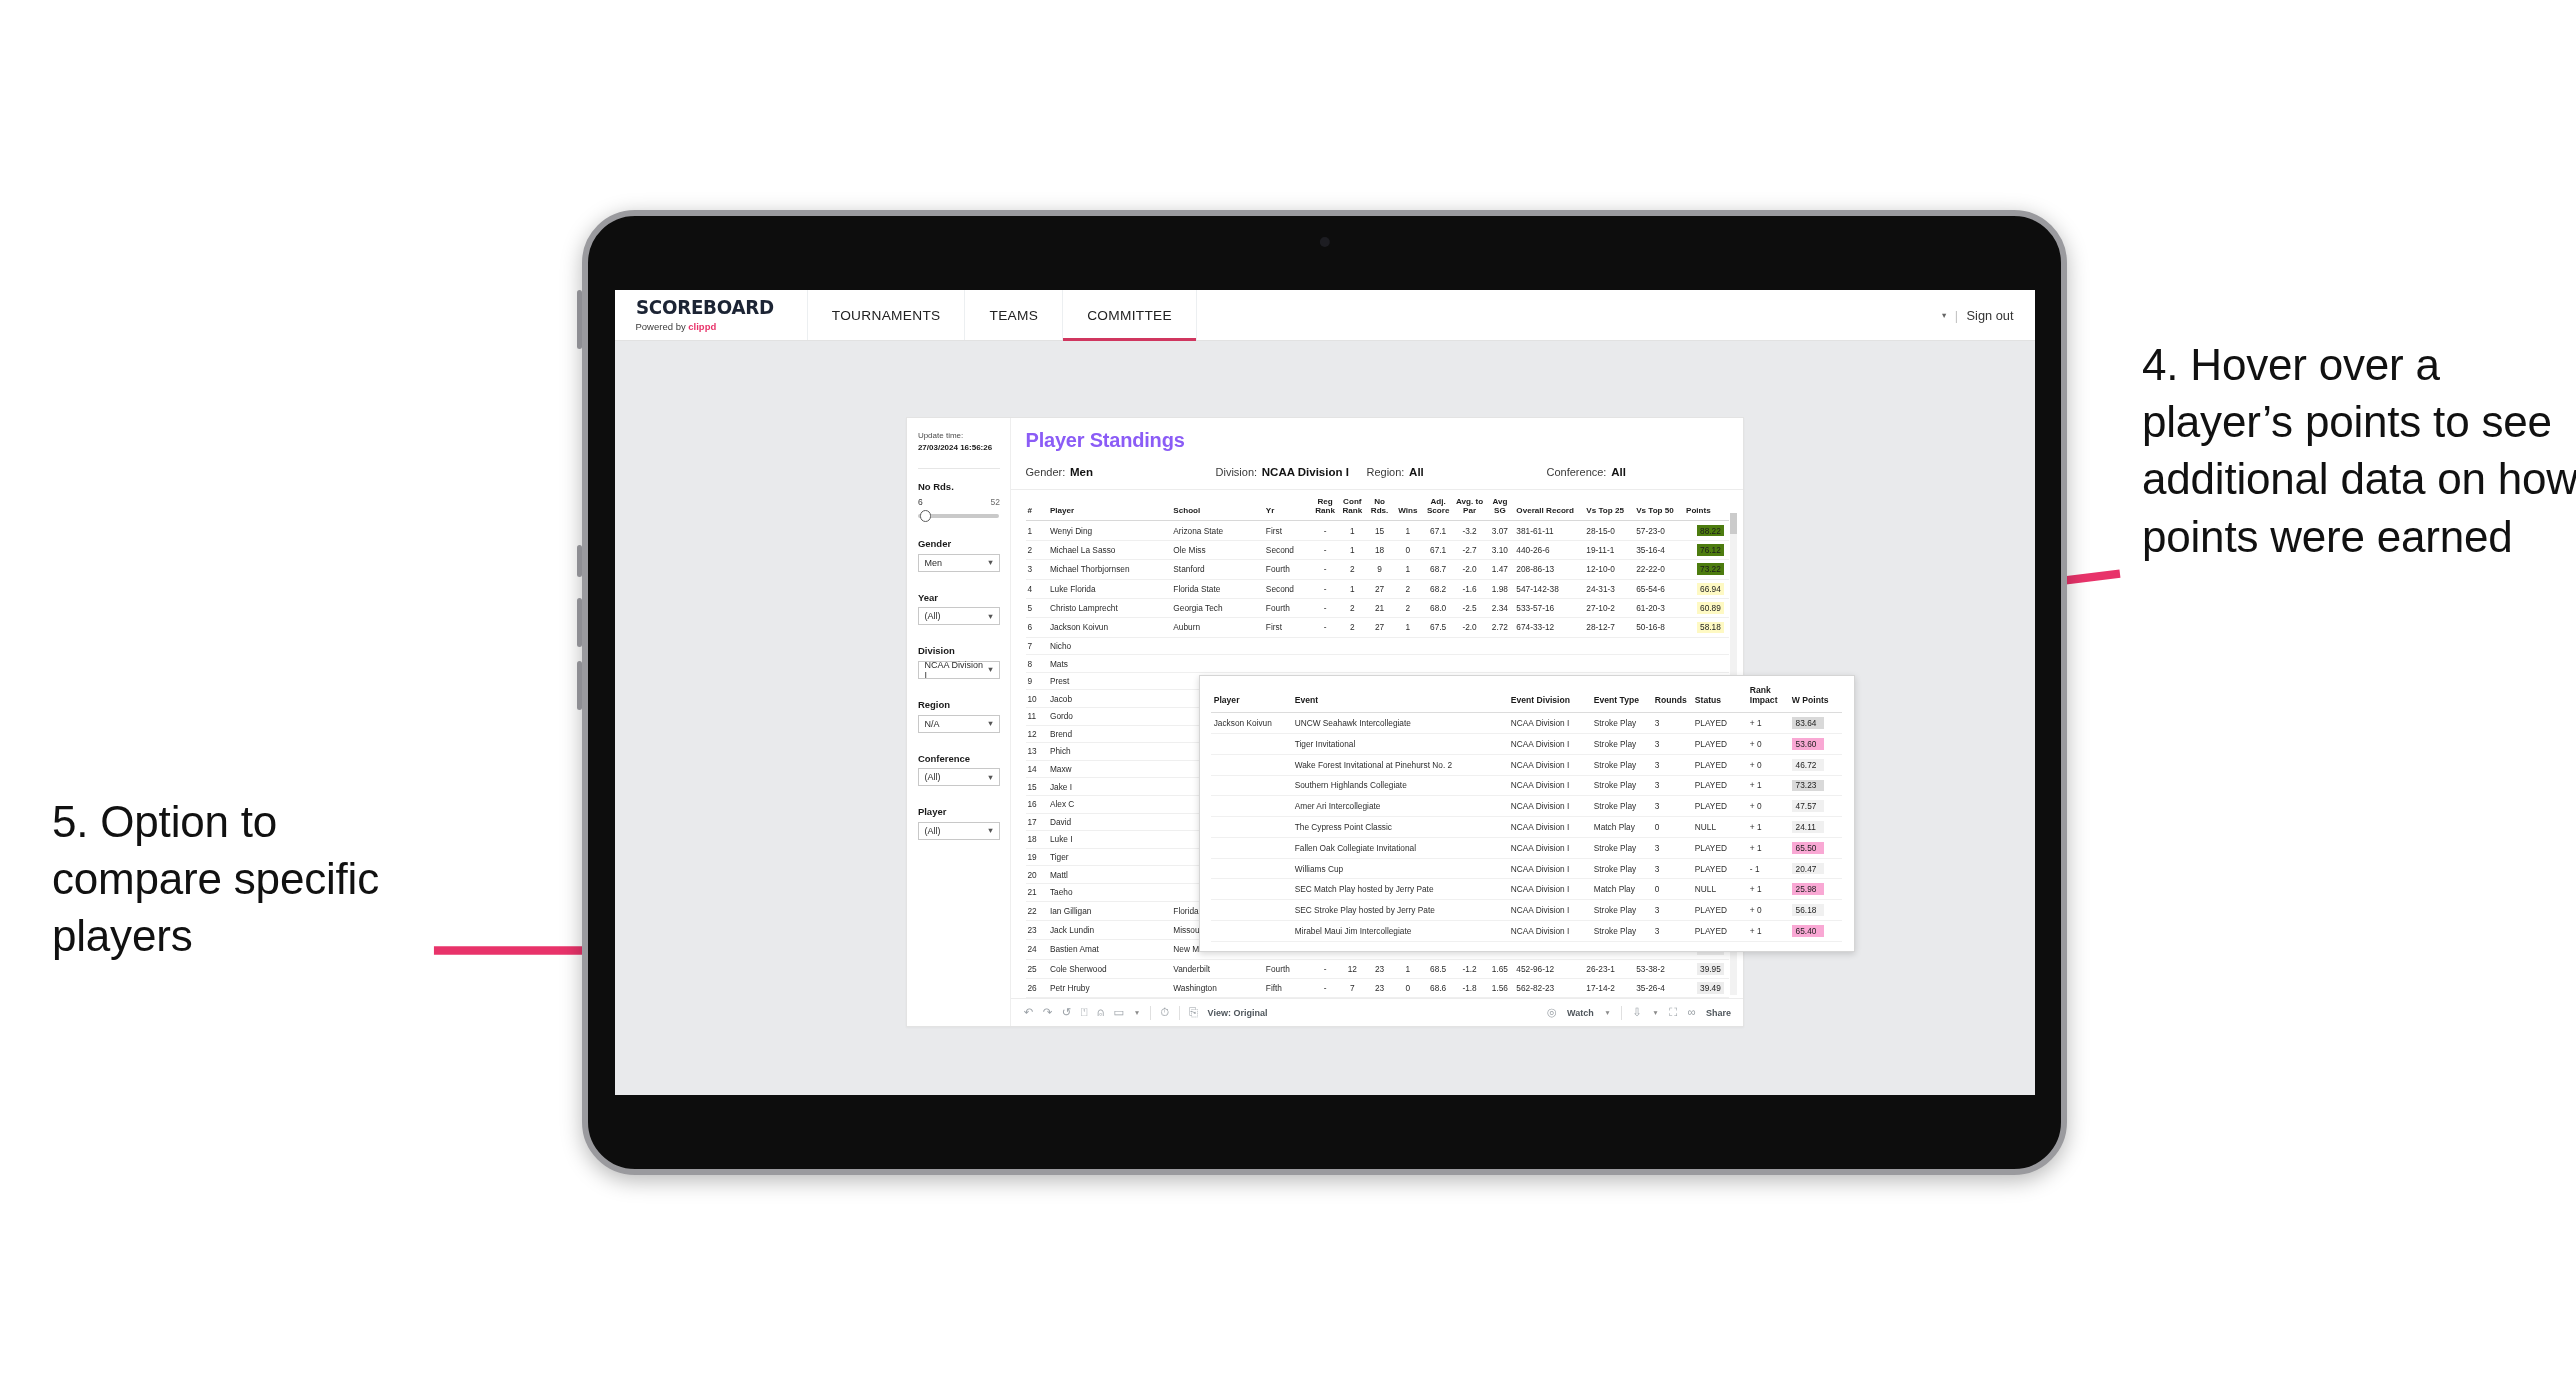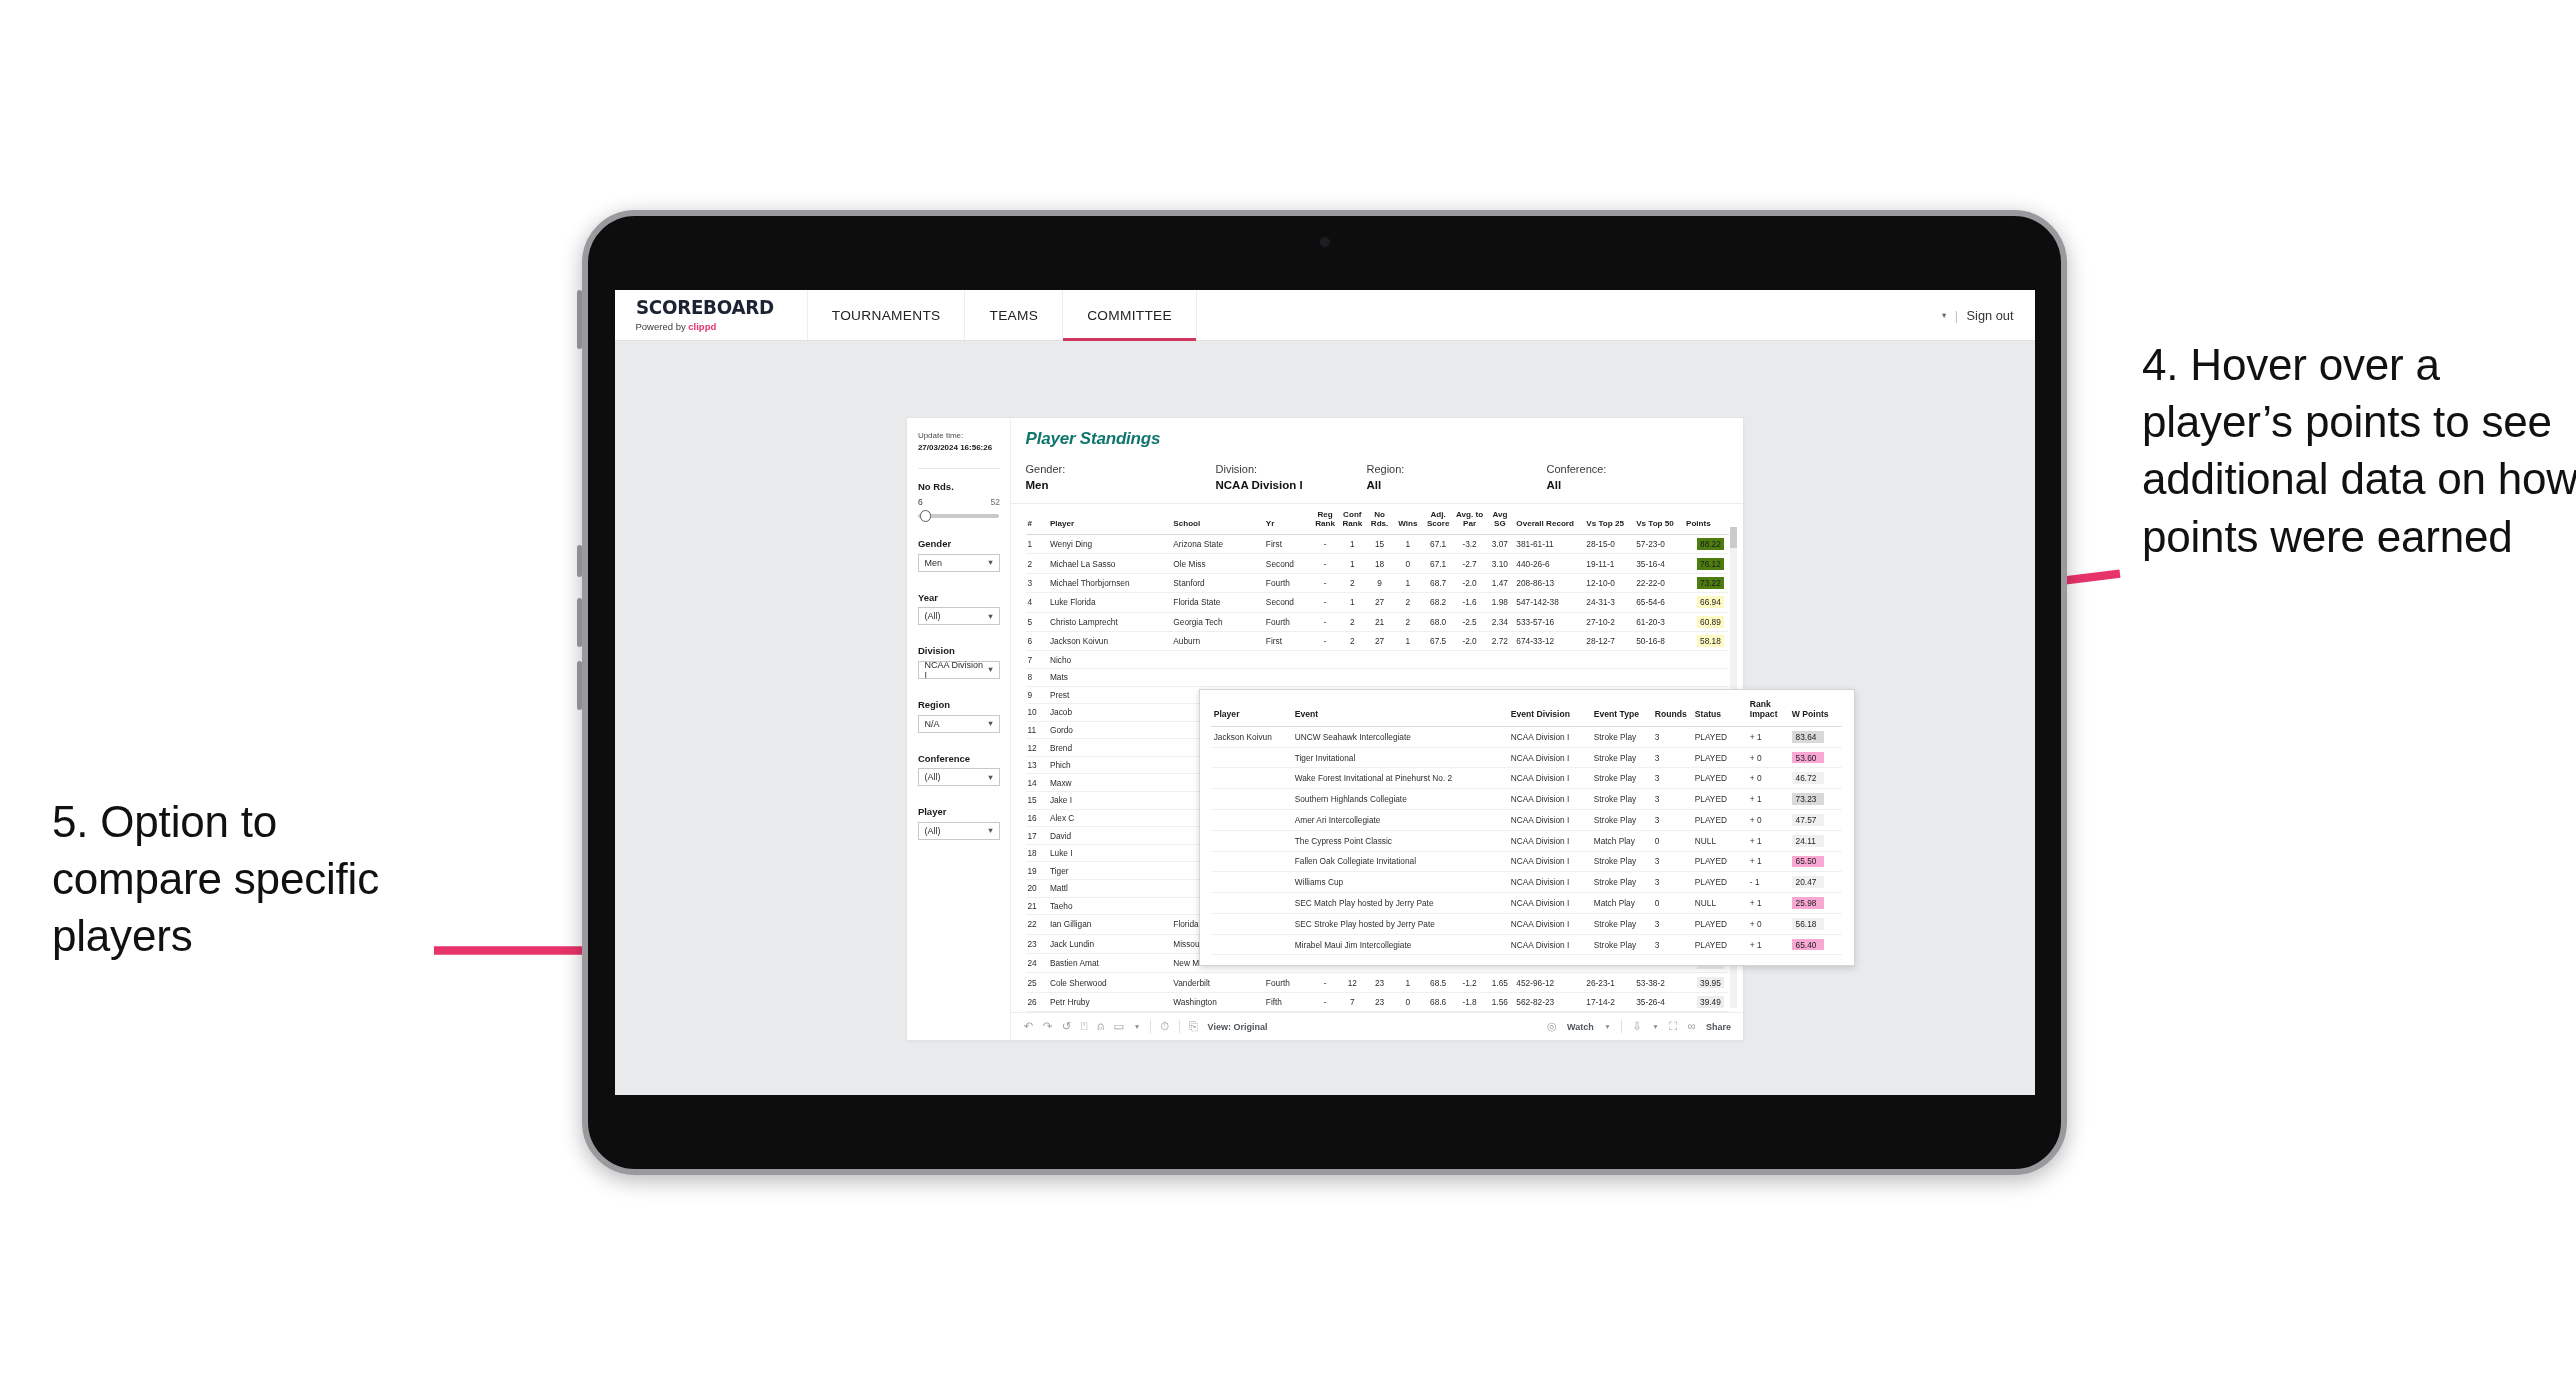--- a/index.html
+++ b/index.html
@@ -135,23 +135,23 @@
   .filter-select {
     height: 18px; border: 0.9px solid #c8c8c8; background: #fff;
     display: flex; align-items: center; justify-content: space-between;
     padding: 0 4.7px 0 5.7px; font-size: 9px; color: #2b2b2b; cursor: pointer;
   }
   .filter-select .cv { font-size: 7.6px; color: #555; }
 
   
   #viz-main { flex: 1; min-width: 0; }
   #viz-head { padding: 11.4px 13.2px 0 15px; border-bottom: 0.9px solid #ececec; }
-  #viz-title { font-size: 17px; font-weight: 700; color: #0f766e; letter-spacing: -0.2px; font-style: italic; }
+  #viz-title { font-size: 20px; font-weight: 700; color: #8b5cf6; letter-spacing: -0.2px; }
   #viz-meta { display: flex; margin: 13.2px 0 11.4px 0; font-size: 11px; color: #3a3a3a; }
-  #viz-meta .mi { display: flex; gap: 4.7px; flex-direction: column; }
+  #viz-meta .mi { display: flex; gap: 4.7px; }
   #viz-meta .mi b { color: #121212; font-weight: 700; font-size: 11.5px; }
   #viz-meta .mi:nth-child(1){ width: 178px; }
   #viz-meta .mi:nth-child(2){ width: 163px; padding-left: 12px; }
   #viz-meta .mi:nth-child(3){ width: 180px; }
 
   table.standings { width: 100%; border-collapse: collapse; table-layout: fixed; }
   table.standings th {
     font-size: 8.1px; color: #1d1d1d; font-weight: 700; text-align: left;
     vertical-align: bottom; padding: 6.6px 1.9px 5.7px 1.9px; line-height: 1.12;
     border-bottom: 0.9px solid #d8d8d8;

